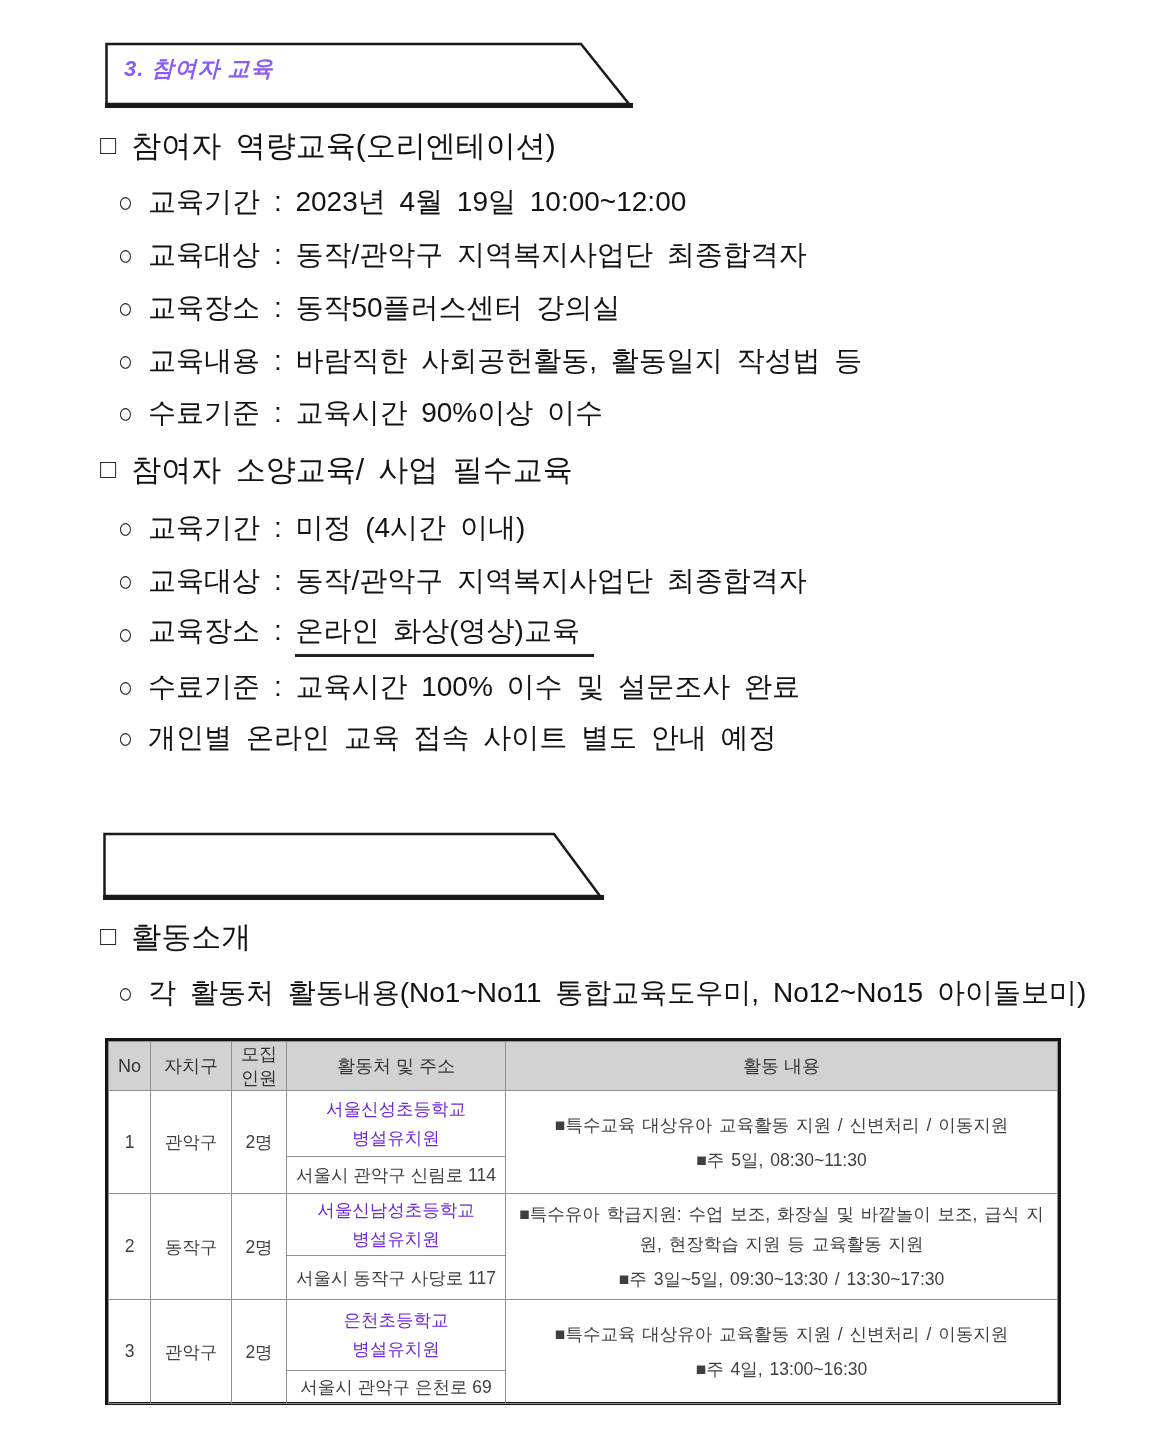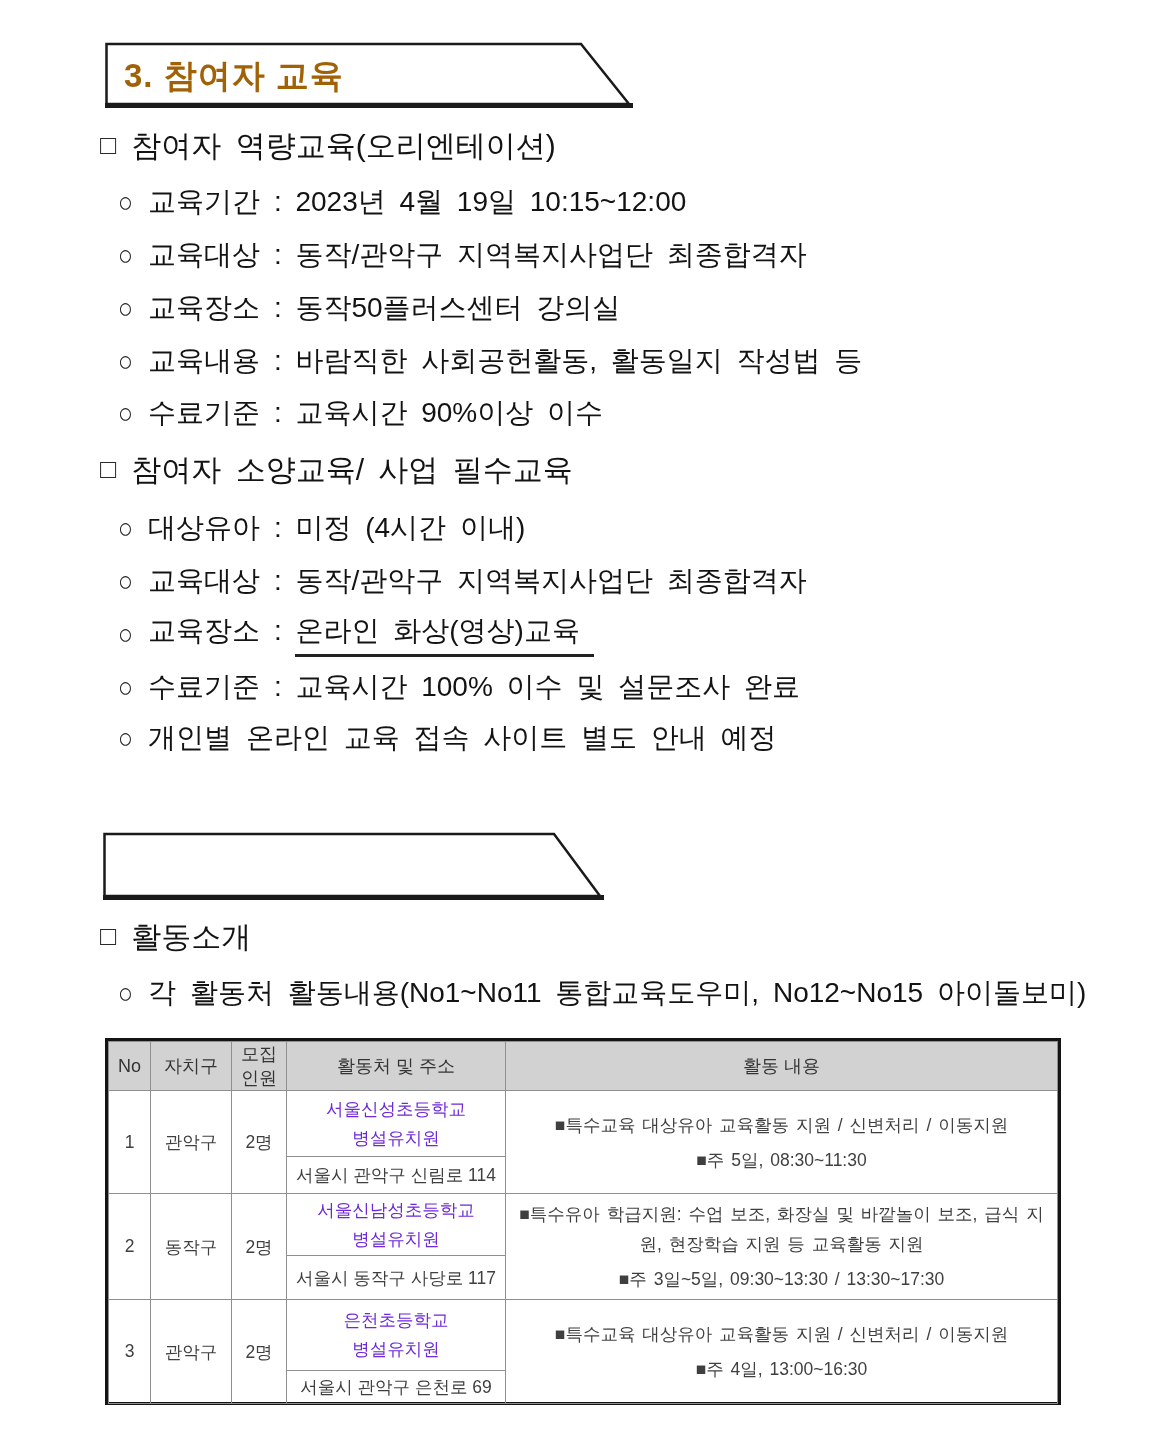--- a/index.html
+++ b/index.html
@@ -12,24 +12,25 @@
     width:1170px;
     height:1436px;
     background:#ffffff;
     overflow:hidden;
   }
   
   .banner{position:absolute;}
   .banner-title{
     position:absolute;
     font-weight:800;
-    font-size:33px;
-    color:#a16207;
+    font-size:22px;
+    color:#8b5cf6;
     letter-spacing:1px;
     white-space:nowrap;
+    font-style:italic;
   }
   
   .tline{
     position:absolute;
     display:flex;
     align-items:center;
     gap:15px;
     color:#131313;
     white-space:nowrap;
     word-spacing:6px;
@@ -116,21 +117,21 @@
   </svg>
   <div class="banner-title" style="left:124px;top:54px;">3. 참여자 교육</div>
 
   <div class="tline lvl1" style="left:100px;top:127px;">
     <span class="bullet-square">□</span>
     <span>참여자 역량교육(오리엔테이션)</span>
   </div>
 
   <div class="tline lvl2" style="left:118px;top:183px;">
     <span class="bullet-circle">○</span>
-    <span>교육기간 : 2023년 4월 19일 10:15~12:00</span>
+    <span>교육기간 : 2023년 4월 19일 10:00~12:00</span>
   </div>
   <div class="tline lvl2" style="left:118px;top:236px;">
     <span class="bullet-circle">○</span>
     <span>교육대상 : 동작/관악구 지역복지사업단 최종합격자</span>
   </div>
   <div class="tline lvl2" style="left:118px;top:289px;">
     <span class="bullet-circle">○</span>
     <span>교육장소 : 동작50플러스센터 강의실</span>
   </div>
   <div class="tline lvl2" style="left:118px;top:342px;">
@@ -142,21 +143,21 @@
     <span>수료기준 : 교육시간 90%이상 이수</span>
   </div>
 
   <div class="tline lvl1" style="left:100px;top:451px;">
     <span class="bullet-square">□</span>
     <span>참여자 소양교육/ 사업 필수교육</span>
   </div>
 
   <div class="tline lvl2" style="left:118px;top:509px;">
     <span class="bullet-circle">○</span>
-    <span>대상유아 : 미정 (4시간 이내)</span>
+    <span>교육기간 : 미정 (4시간 이내)</span>
   </div>
   <div class="tline lvl2" style="left:118px;top:562px;">
     <span class="bullet-circle">○</span>
     <span>교육대상 : 동작/관악구 지역복지사업단 최종합격자</span>
   </div>
   <div class="tline lvl2" style="left:118px;top:615px;">
     <span class="bullet-circle">○</span>
     <span><span>교육장소 : </span><span class="ul-seg">온라인 화상(영상)교육</span></span>
   </div>
   <div class="tline lvl2" style="left:118px;top:668px;">

